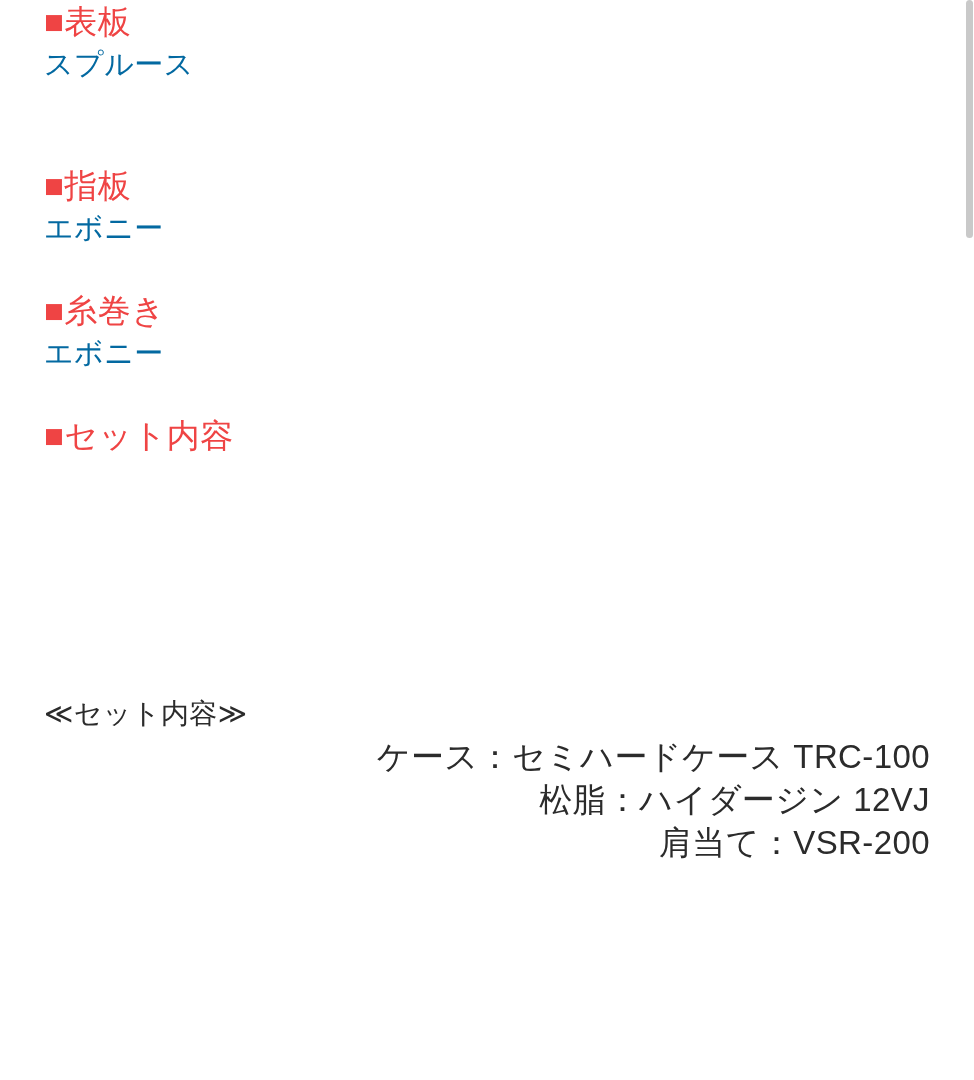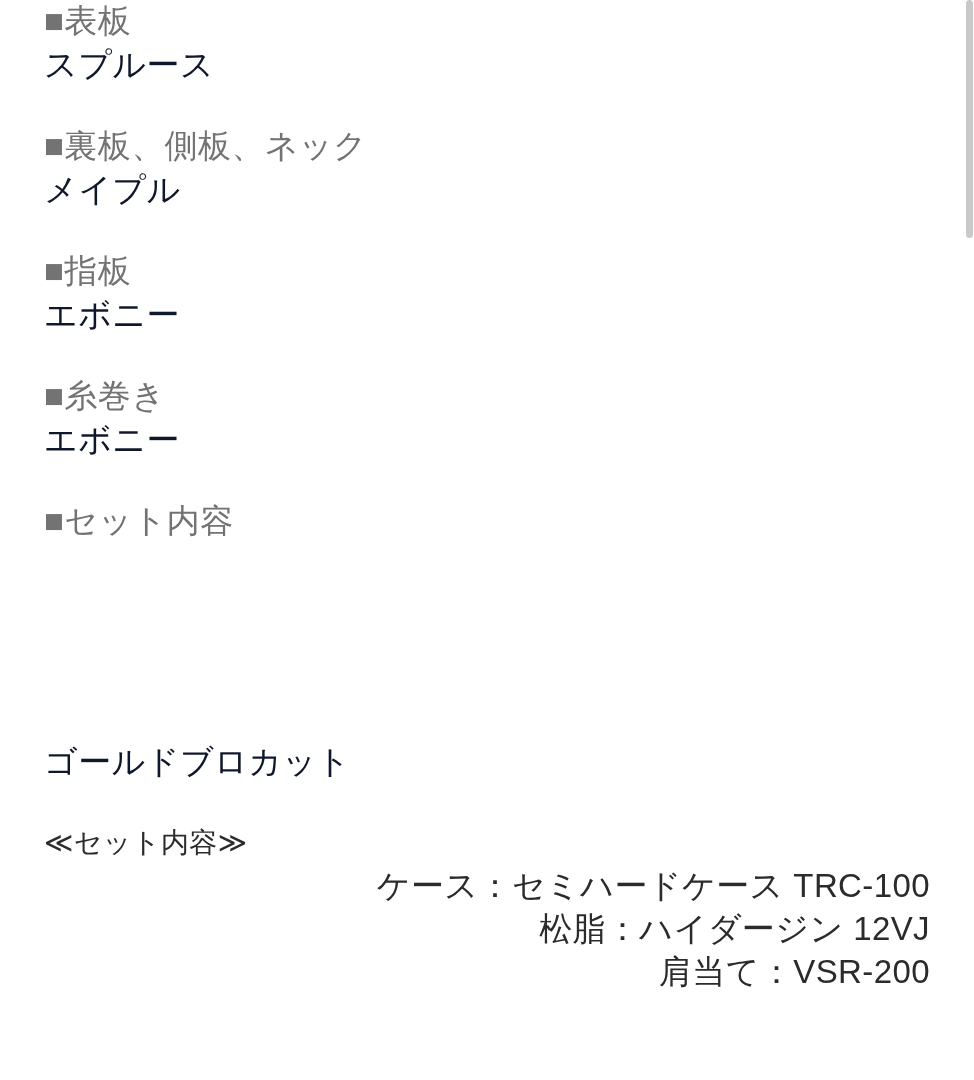--- a/index.html
+++ b/index.html
@@ -26,29 +26,28 @@
     padding-top: 0;
   }
   .spec-block {
     margin: 0;
   }
   .spec-head {
     font-size: 33px;
     line-height: 43px;
     letter-spacing: 0.4px;
     white-space: nowrap;
-    color: #737373;
-    font-family: Liberation Serif, serif;
+    color: #ef4444;
   }
   .spec-value {
-    font-size: 33px;
+    font-size: 29px;
     line-height: 43px;
     letter-spacing: 0.4px;
     white-space: nowrap;
-    color: #0f172a;
+    color: #0369a1;
   }
   .gap-after-block {
     height: 39px;
   }
   .big-gap {
     height: 197px;
   }
   .set-title {
     font-size: 28px;
     line-height: 43px;
@@ -92,24 +91,20 @@
 <div class="page">
 
   <div class="spec-list">
 
     <div class="spec-block">
       <div class="spec-head">■表板</div>
       <div class="spec-value">スプルース</div>
     </div>
     <div class="gap-after-block"></div>
 
-    <div class="spec-block">
-      <div class="spec-head">■裏板、側板、ネック</div>
-      <div class="spec-value">メイプル</div>
-    </div>
     <div class="gap-after-block"></div>
 
     <div class="spec-block">
       <div class="spec-head">■指板</div>
       <div class="spec-value">エボニー</div>
     </div>
     <div class="gap-after-block"></div>
 
     <div class="spec-block">
       <div class="spec-head">■糸巻き</div>
@@ -117,21 +112,20 @@
     </div>
     <div class="gap-after-block"></div>
 
     <div class="spec-block">
       <div class="spec-head">■セット内容</div>
     </div>
 
     <div class="big-gap"></div>
 
     <div class="spec-block">
-      <div class="spec-value">ゴールドブロカット</div>
     </div>
 
     <div class="gap-before-set"></div>
 
     <div class="set-contents">
       <div class="set-title">≪セット内容≫</div>
       <div class="set-line">ケース：セミハードケース TRC-100</div>
       <div class="set-line">松脂：ハイダージン 12VJ</div>
       <div class="set-line">肩当て：VSR-200</div>
     </div>

